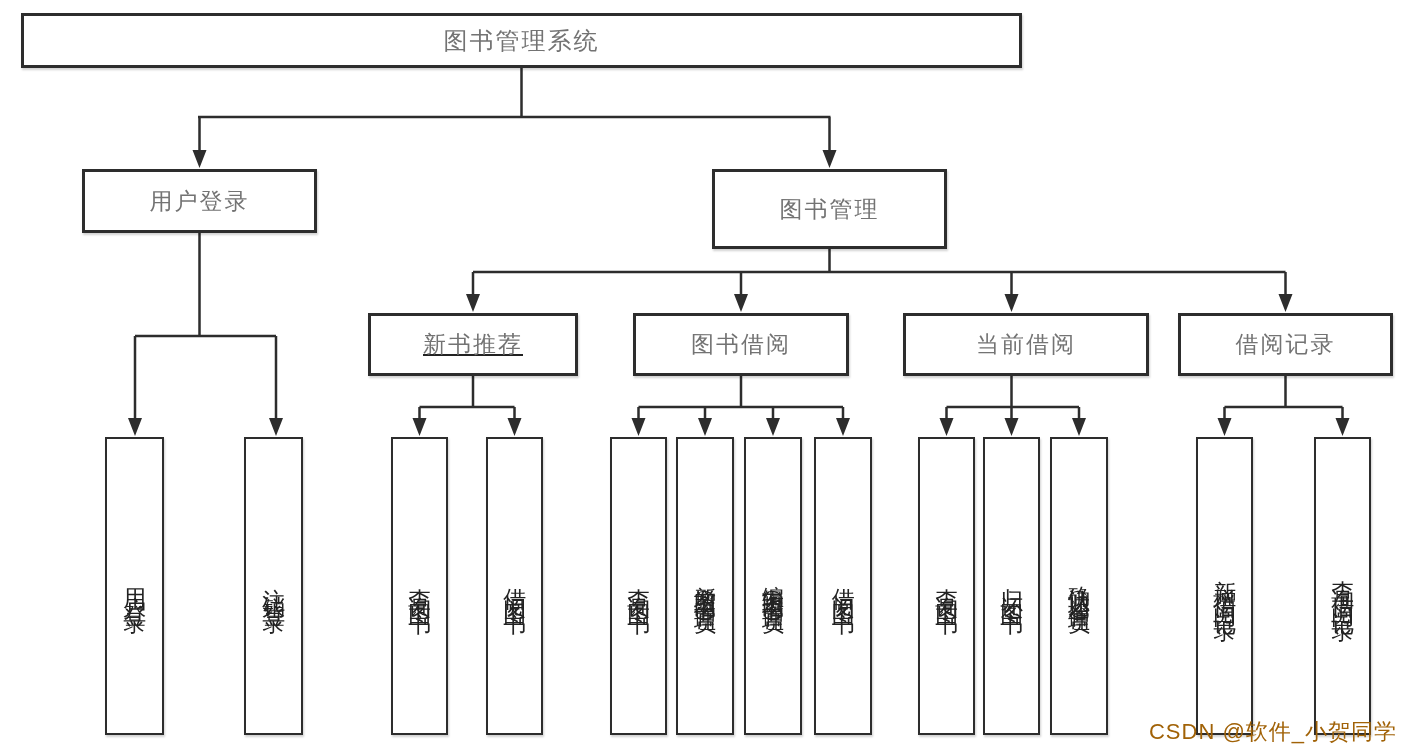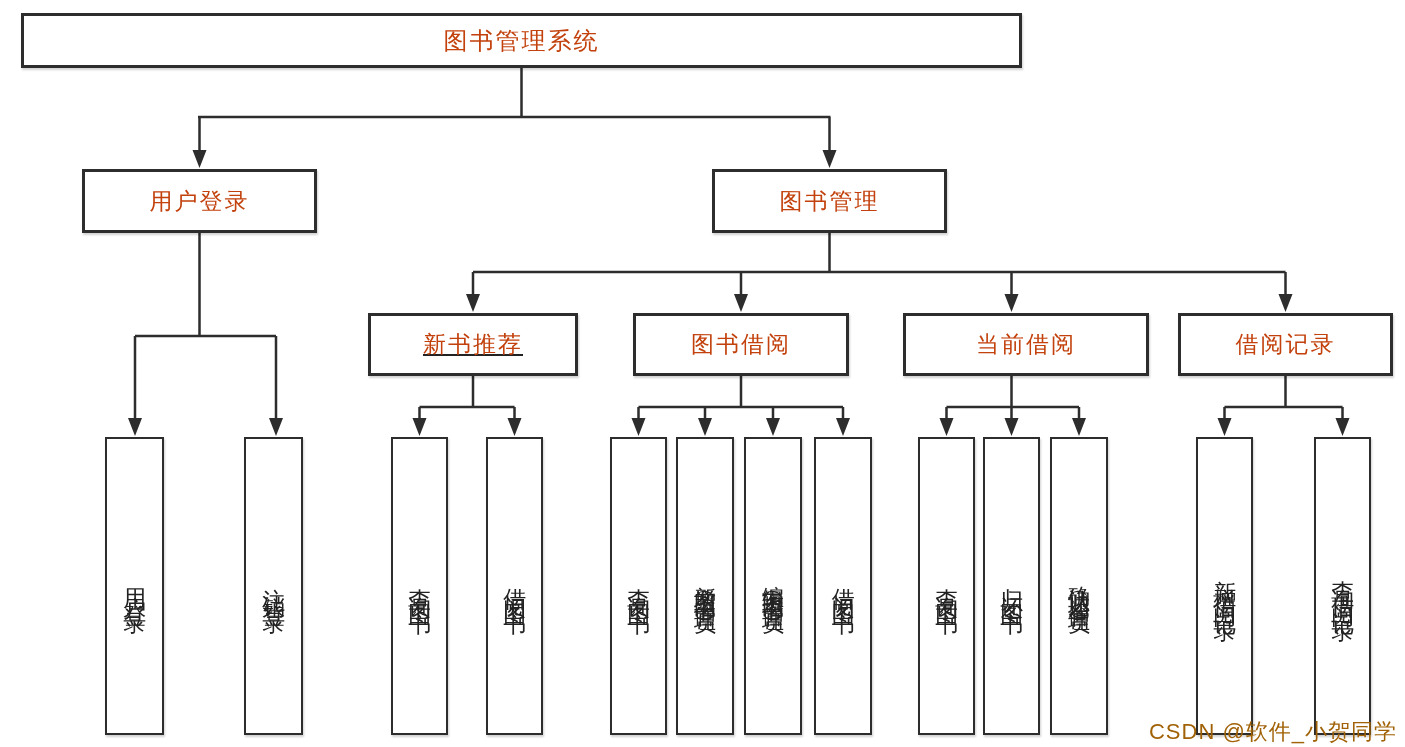--- a/index.html
+++ b/index.html
@@ -28,21 +28,21 @@
     box-sizing: border-box;
     background: #ffffff;
     border: 3px solid #2d2d2d;
     display: flex;
     align-items: center;
     justify-content: center;
     box-shadow: 1px 2px 2px rgba(0,0,0,0.18);
   }
   .node .lbl {
     font-size: 23px;
-    color: #c2410c;
+    color: #737373;
     letter-spacing: 2px;
     white-space: nowrap;
   }
   .node.root .lbl { font-size: 24px; }
   .leaf {
     position: absolute;
     top: 437px;
     height: 298px;
     box-sizing: border-box;
     background: #ffffff;
@@ -133,21 +133,21 @@
              M1335.5 418 L1349.5 418 L1342.5 436 Z" fill="#2d2d2d" stroke="none"></path>
   </svg>
 
   <div class="node root" style="left:21px; top:13px; width:1001px; height:55px;">
     <span class="lbl">图书管理系统</span>
   </div>
 
   <div class="node" style="left:82px; top:169px; width:235px; height:64px;">
     <span class="lbl">用户登录</span>
   </div>
-  <div class="node" style="left:712px; top:169px; width:235px; height:64px;">
+  <div class="node" style="left:712px; top:169px; width:235px; height:80px;">
     <span class="lbl">图书管理</span>
   </div>
 
   <div class="node" style="left:368px; top:313px; width:210px; height:63px;text-decoration:underline;">
     <span class="lbl">新书推荐</span>
   </div>
   <div class="node" style="left:633px; top:313px; width:216px; height:63px;">
     <span class="lbl">图书借阅</span>
   </div>
   <div class="node" style="left:903px; top:313px; width:246px; height:63px;">

